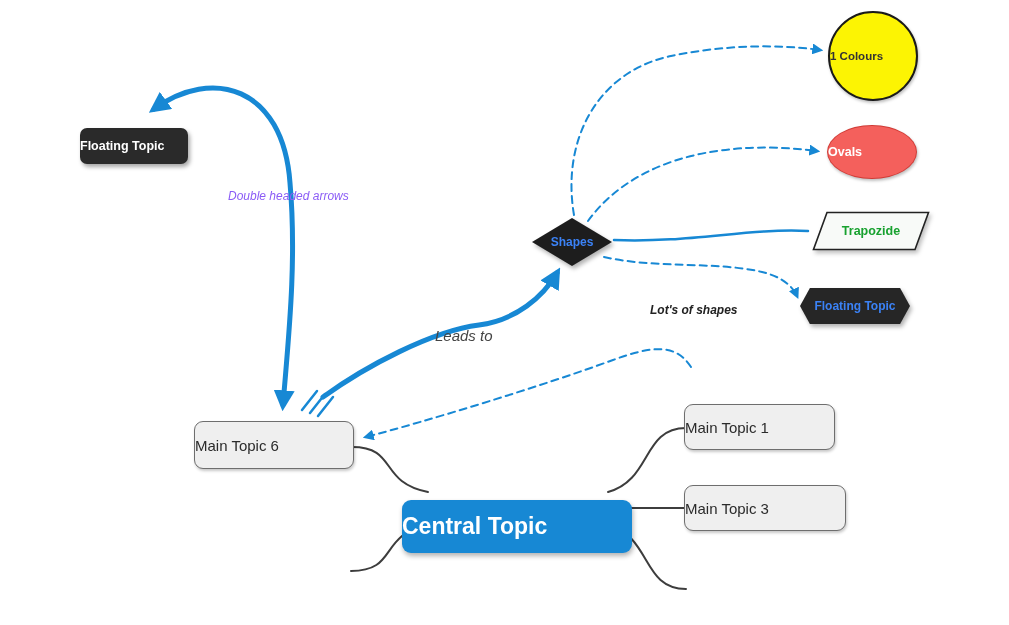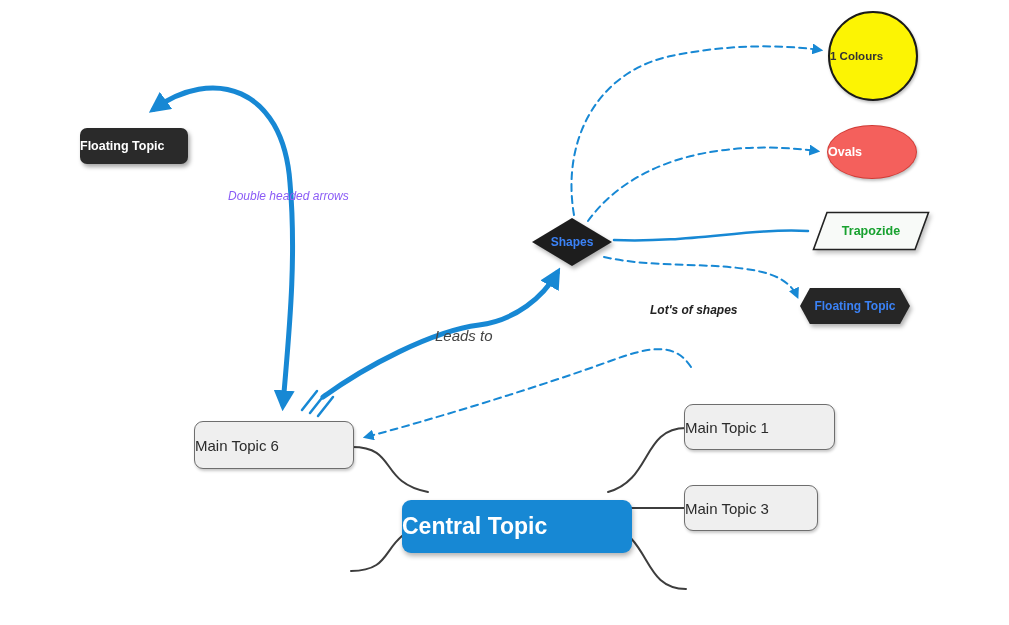--- a/index.html
+++ b/index.html
@@ -140,21 +140,21 @@
 
   <div class="node main" style="left:194px;top:421px;width:160px;height:48px">
     <span>Main Topic 6</span>
   </div>
 
 
   <div class="node main" style="left:684px;top:404px;width:151px;height:46px">
     <span>Main Topic 1</span>
   </div>
 
-  <div class="node main" style="left:684px;top:485px;width:134px;height:46px">
+  <div class="node main" style="left:684px;top:485px;width:162px;height:46px">
     <span>Main Topic 3</span>
   </div>
 
 
   <div class="node floating" style="left:80px;top:128px;width:108px;height:36px">
     <span>Floating Topic</span>
   </div>
 
   <div class="shape-wrap" style="left:532px;top:218px;width:80px;height:48px">
     <div class="shape-fill diamond"></div>

